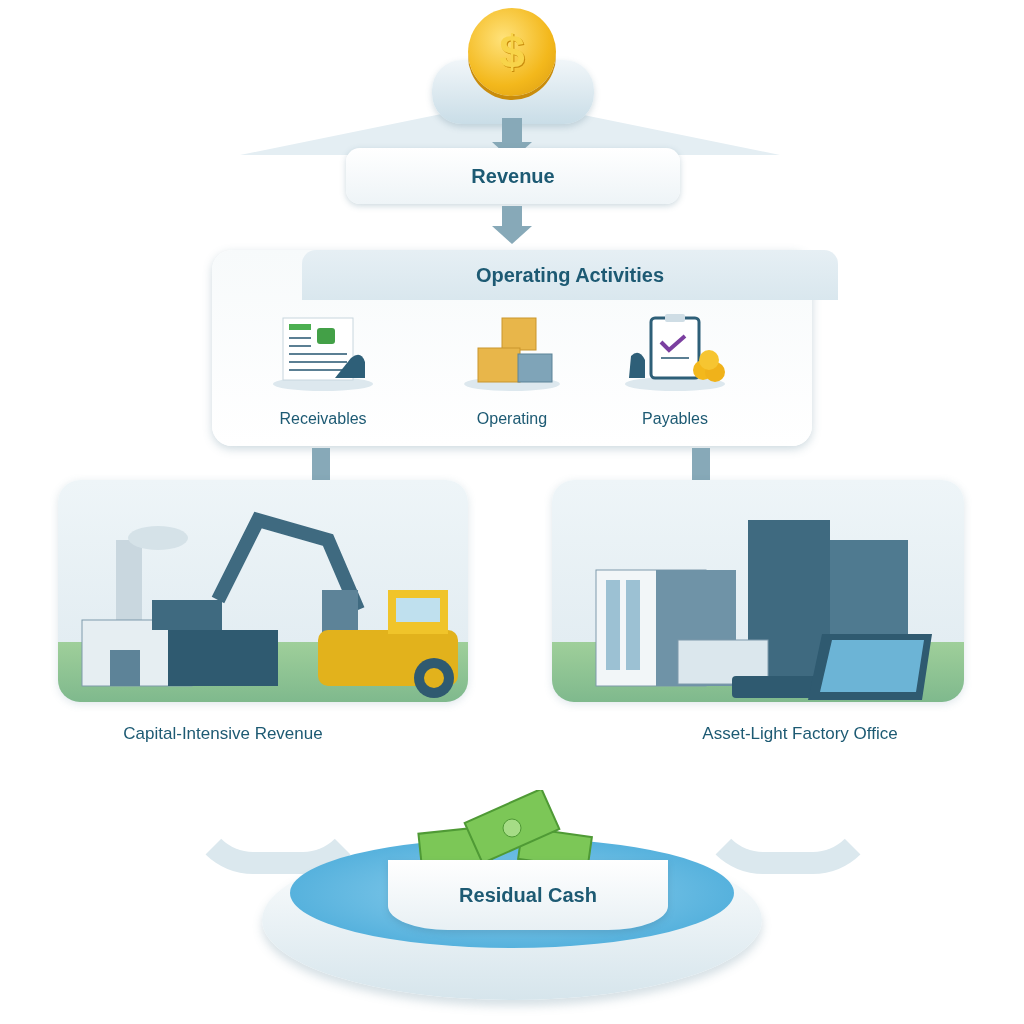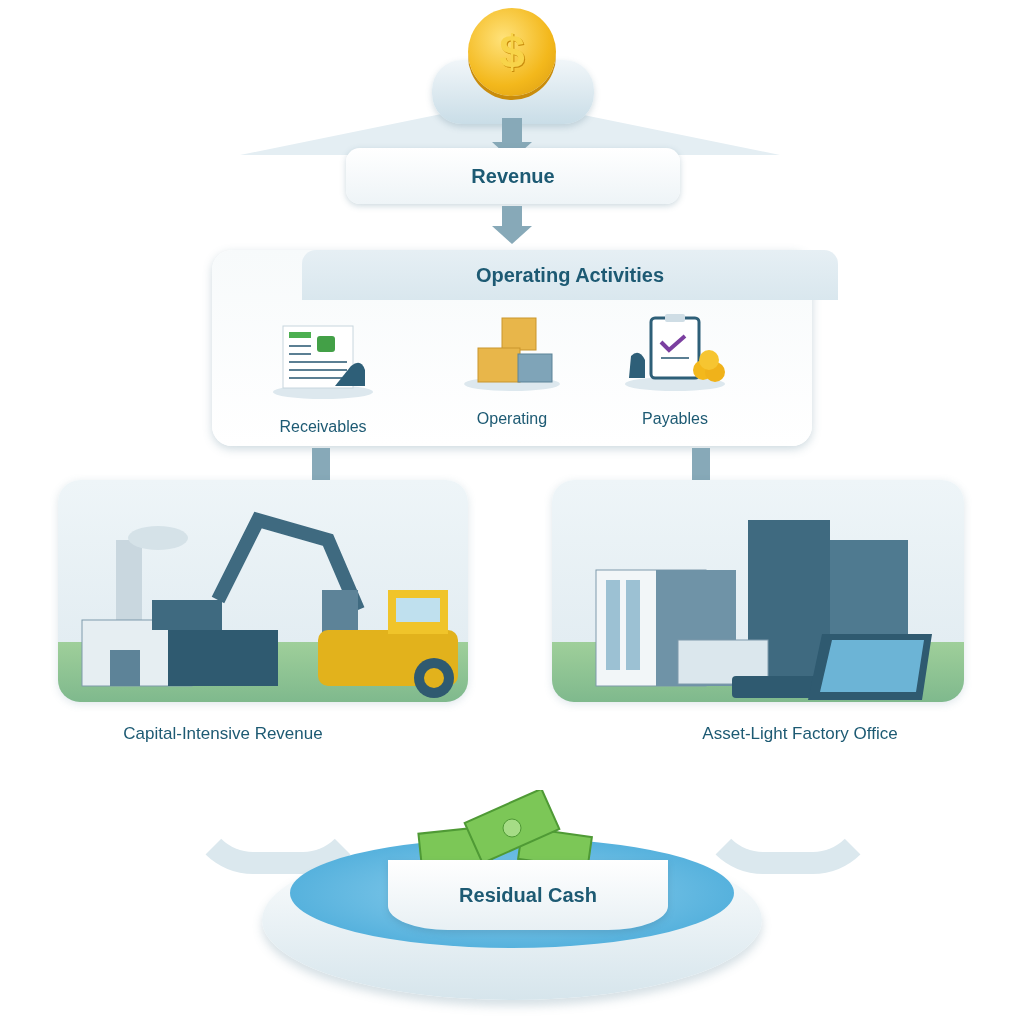--- a/index.html
+++ b/index.html
@@ -45,21 +45,21 @@
   <span class="lbl">Revenue</span>
 </div>
 <div class="abs arrow-shaft" style="left:502px;top:206px;width:20px;height:22px;"></div>
 <div class="abs arrow-head" style="left:492px;top:226px;"></div>
 
 <div class="abs op-wrap"></div>
 <div class="abs op-head">
   <span class="lbl">Operating Activities</span>
 </div>
 
-<div class="abs op-item" style="left:248px;top:320px;">
+<div class="abs op-item" style="left:248px;top:312px;">
   <div class="icon">
     <svg width="120" height="80" viewBox="0 0 120 80">
       <ellipse cx="60" cy="72" rx="50" ry="7" fill="#dde8ee"></ellipse>
       <rect x="20" y="6" width="70" height="62" fill="#fff" stroke="#c8d6de"></rect>
       <rect x="26" y="12" width="22" height="6" fill="#4caf50"></rect>
       <rect x="54" y="16" width="18" height="16" rx="3" fill="#43a047"></rect>
       <g stroke="#5b7f93" stroke-width="2">
           <line x1="26" y1="26" x2="48" y2="26"></line>
           <line x1="26" y1="34" x2="48" y2="34"></line>
           <line x1="26" y1="42" x2="84" y2="42"></line>

